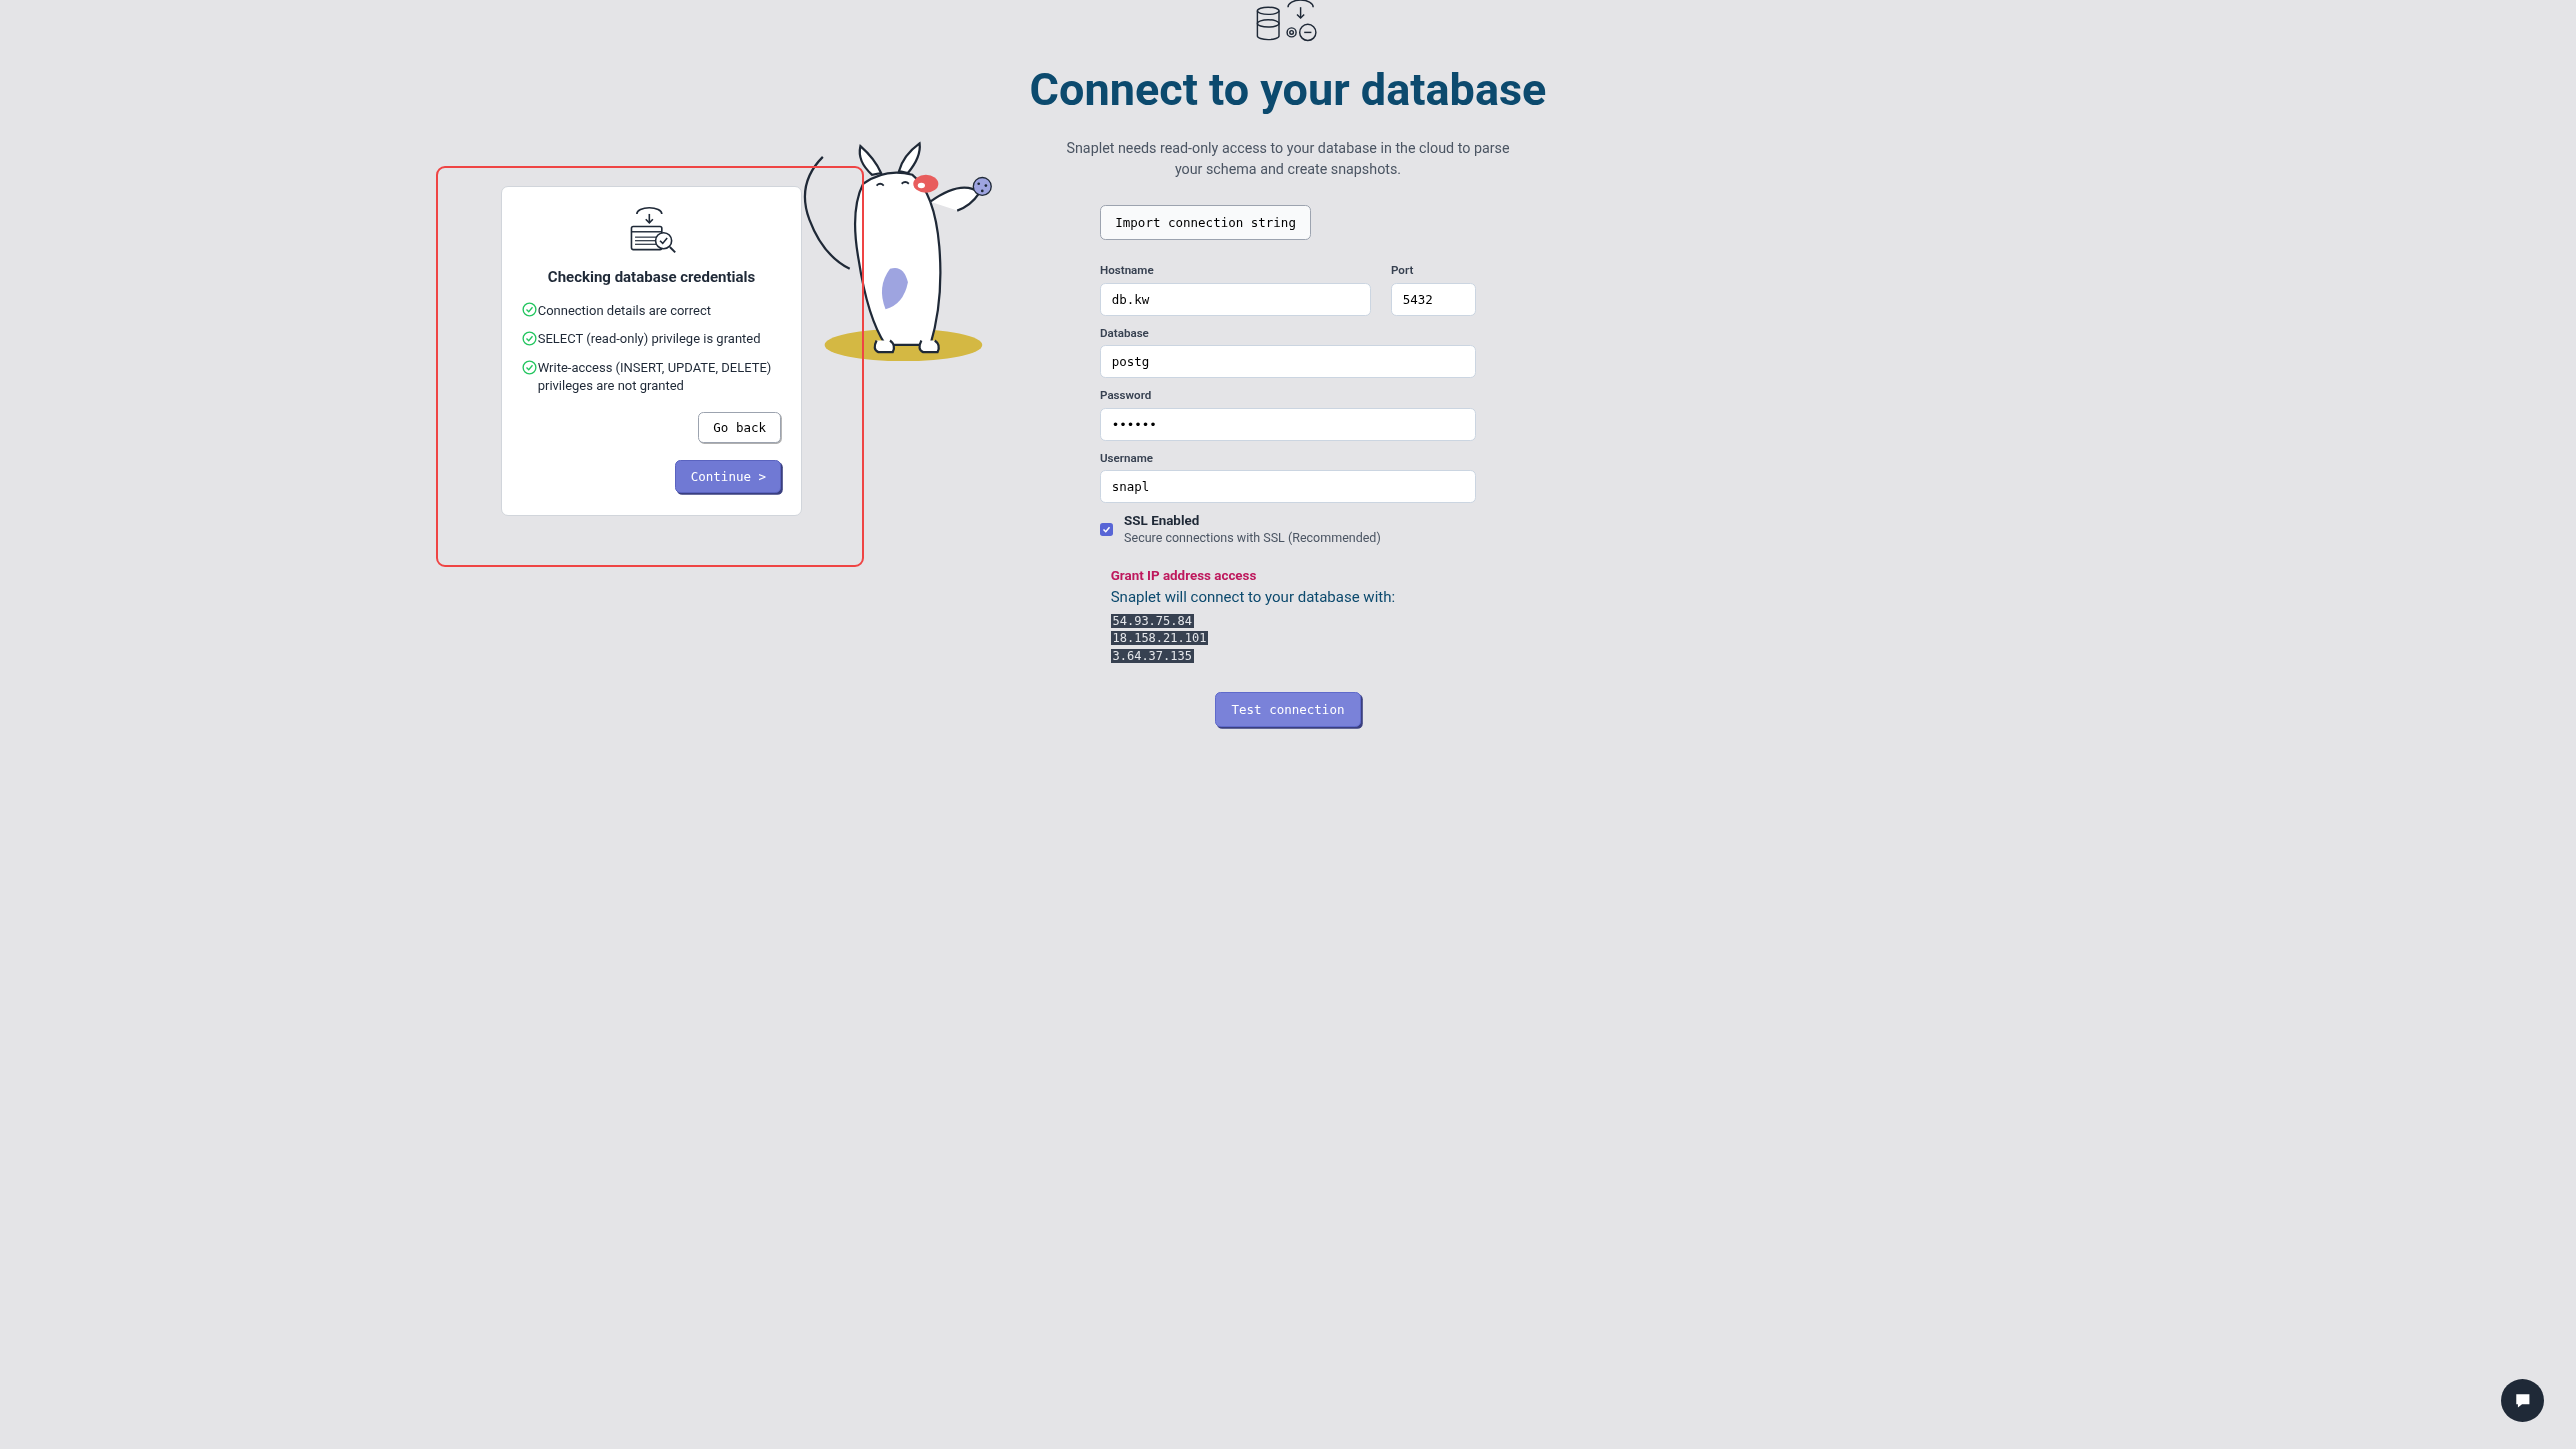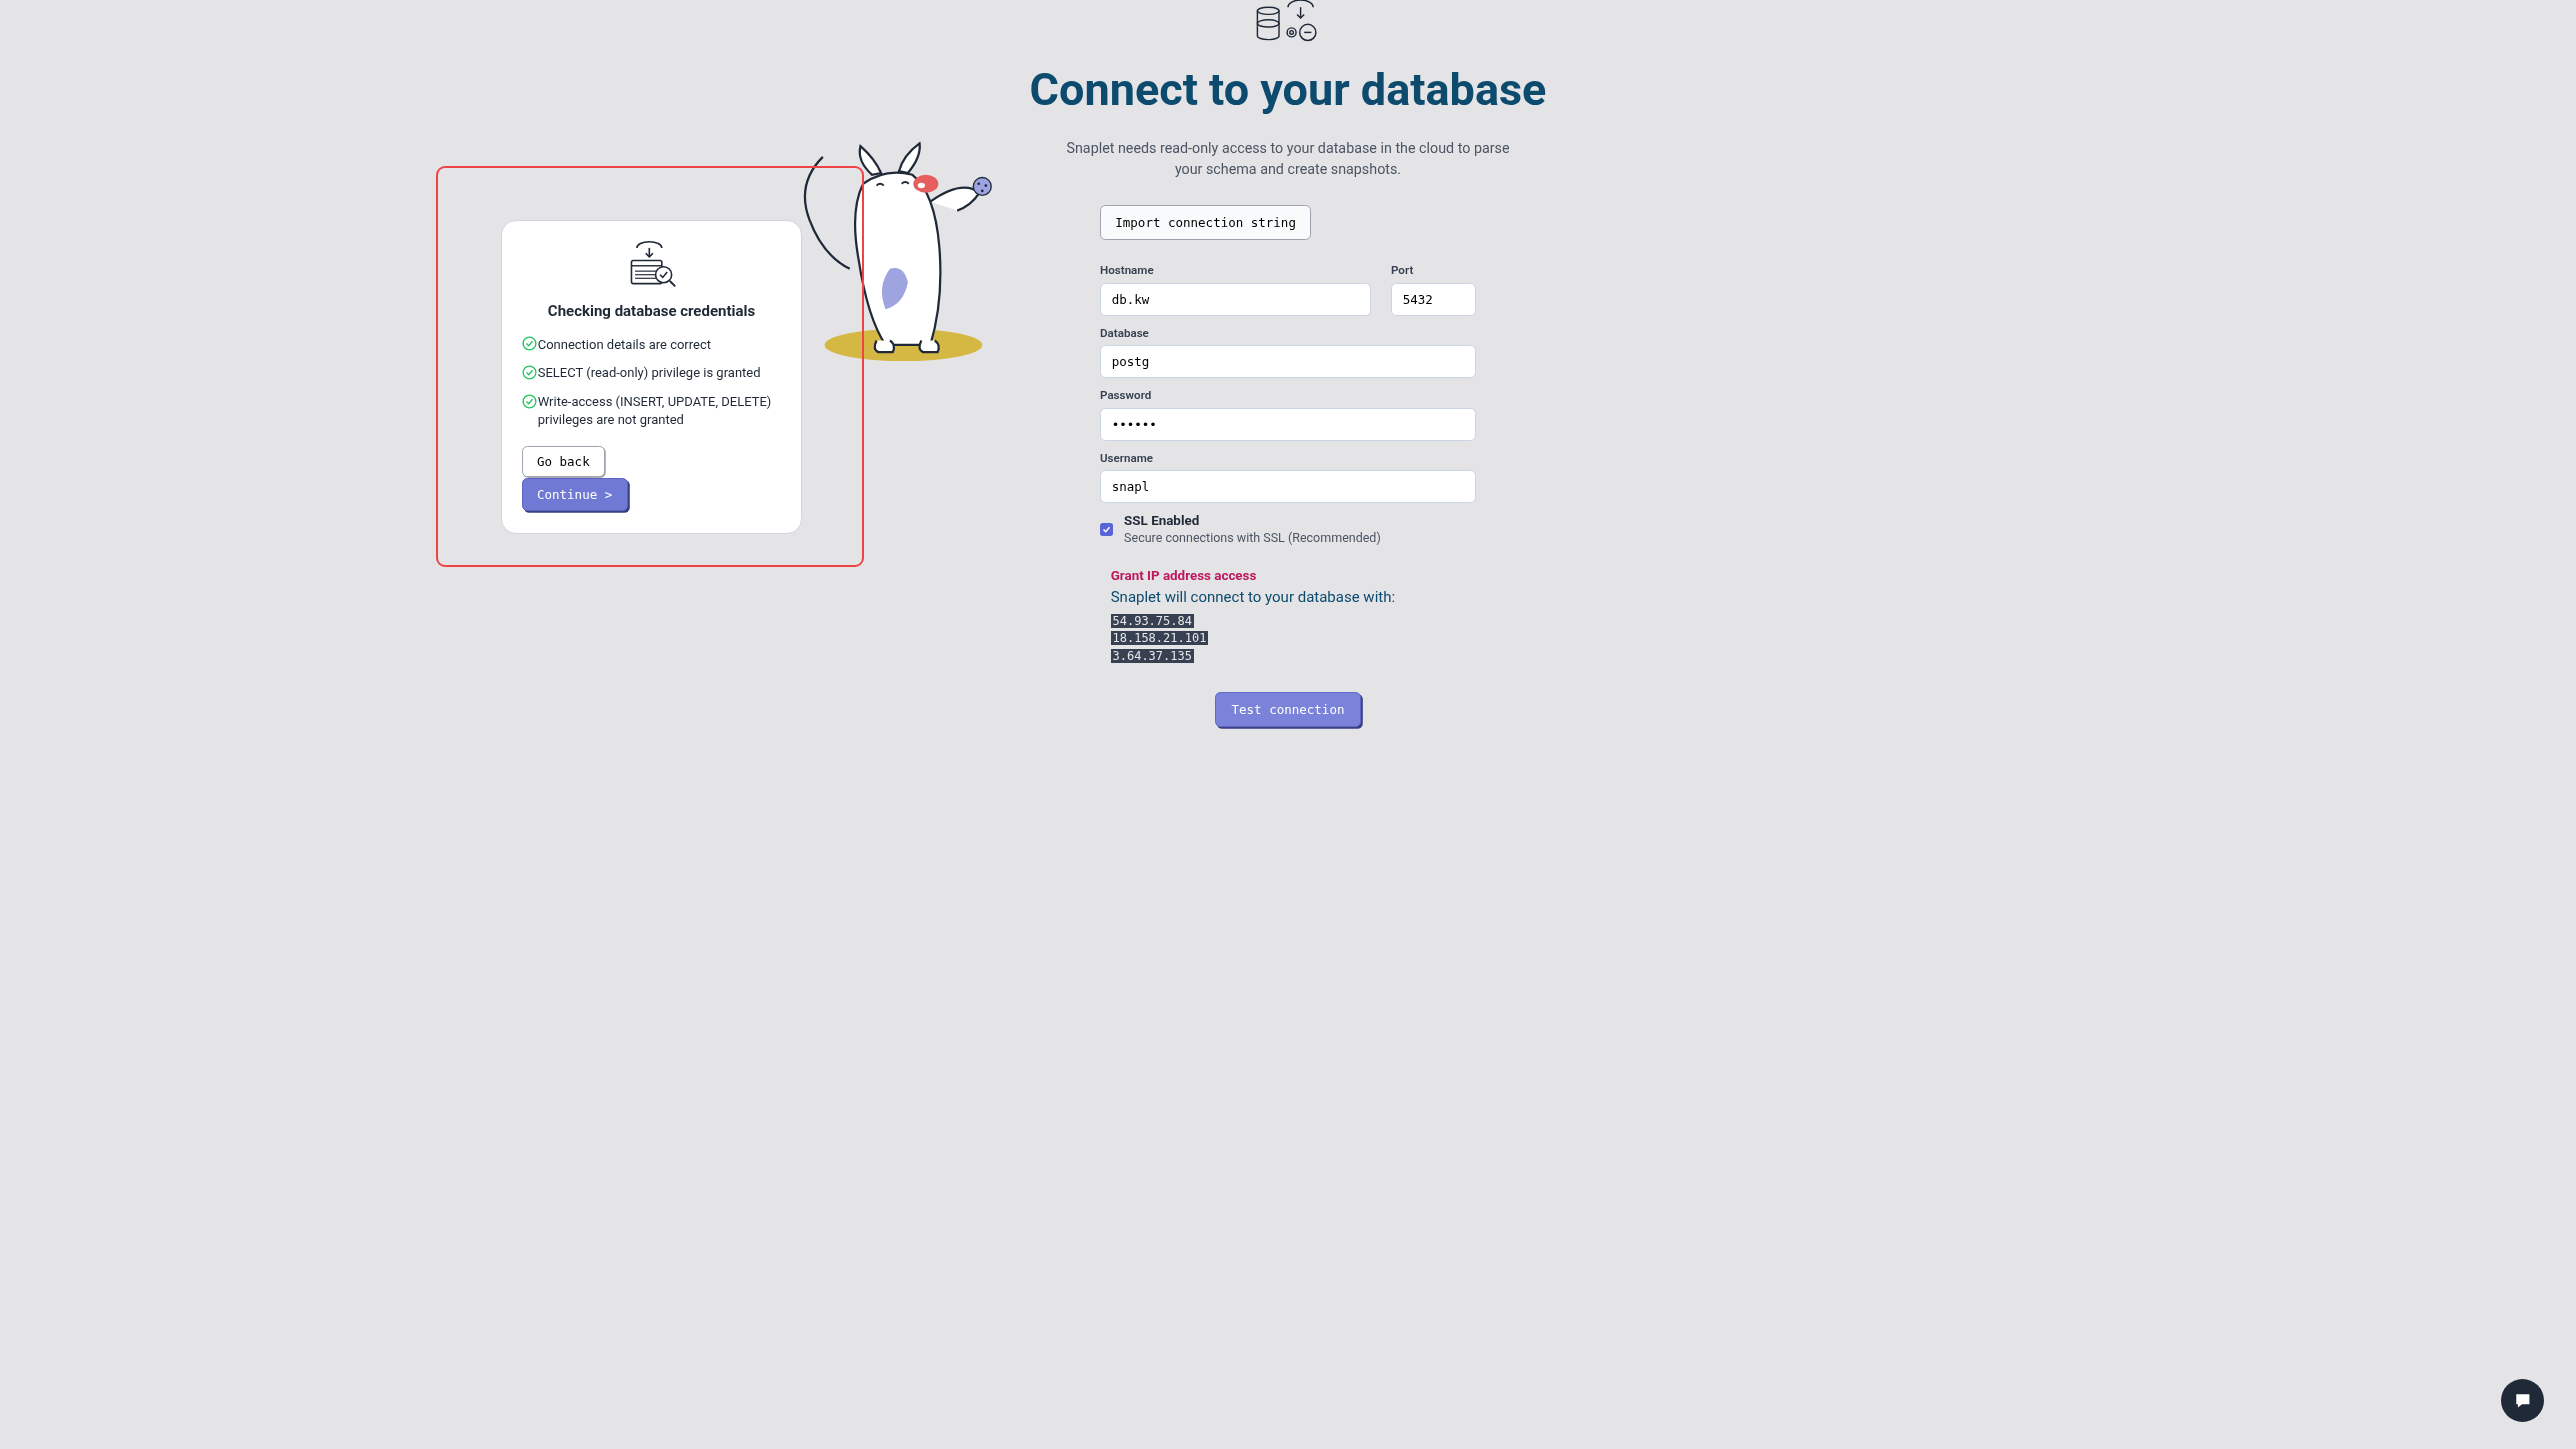--- a/index.html
+++ b/index.html
@@ -155,25 +155,25 @@
       top: 166px;
       width: 428px;
       height: 401px;
       pointer-events: none;
       z-index: 5;
     }
     
     .modal {
       position: absolute;
       left: 501px;
-      top: 220px;
+      top: 186px;
       width: 301px;
       background: #fff;
       border: 0.9px solid #d1d5db;
-      border-radius: 15px;
+      border-radius: 7px;
       padding: 18px 19.7px 21.5px;
       z-index: 10;
     }
     .modal-icon { display:flex; justify-content:center; margin-bottom:12.5px; }
     .modal-title {
       font-size: 15px;
       font-weight: 700;
       text-align: center;
       color: #1f2937;
       margin-bottom: 16px;
@@ -189,22 +189,22 @@
     }
     .check-icon {
       width: 15px;
       height: 15px;
       flex-shrink: 0;
       margin-top: 0.9px;
     }
     .modal-btns {
       display: flex;
       flex-direction: column;
-      align-items: flex-start;
-      gap: 1px;
+      align-items: flex-end;
+      gap: 17px;
       margin-top: 16px;
     }
     .btn-secondary {
       background: #fff;
       border: 0.9px solid #9ca3af;
       border-radius: 5.4px;
       padding: 7.2px 14.3px;
       font-family: monospace;
       font-size: 12.5px;
       cursor: pointer;

